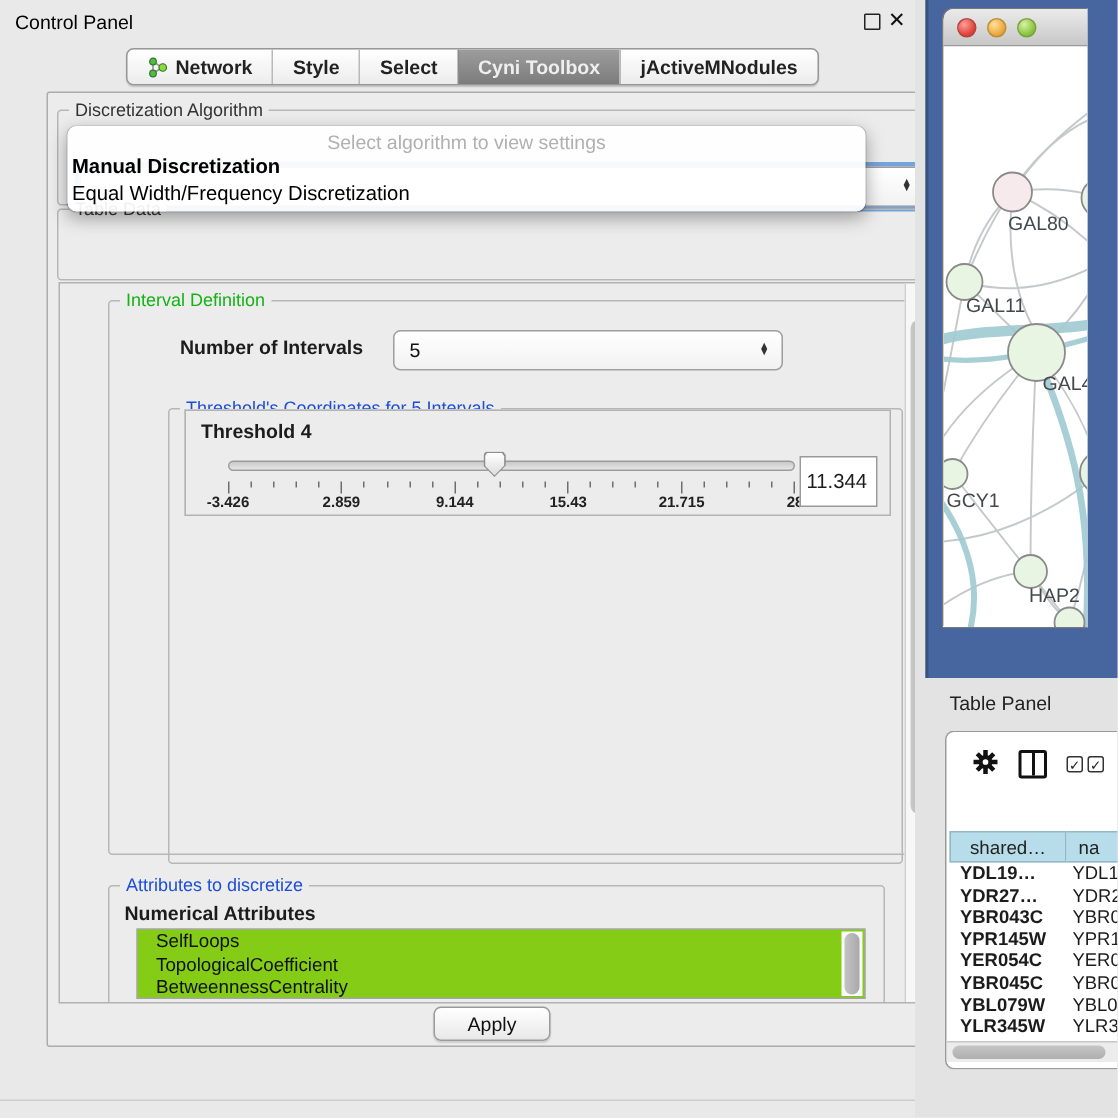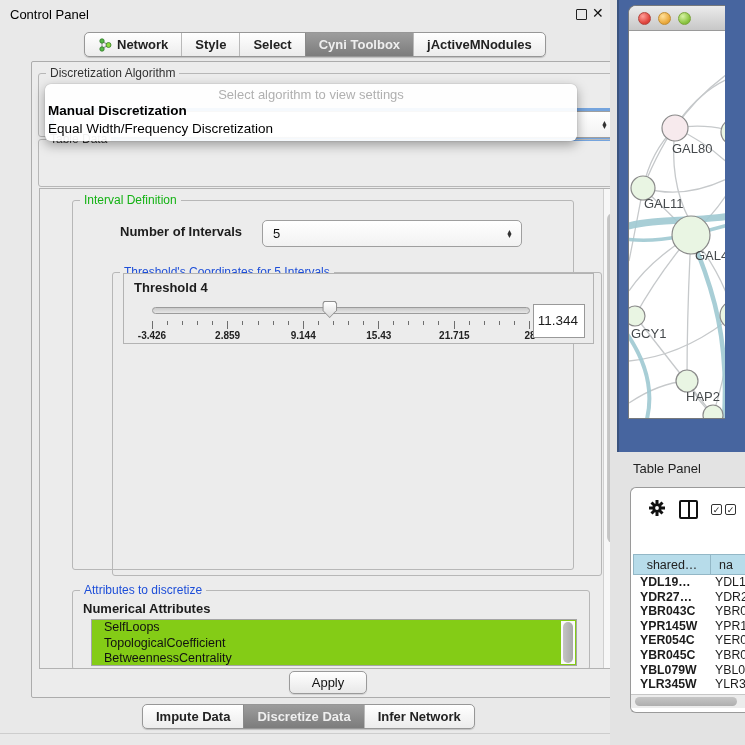--- a/index.html
+++ b/index.html
@@ -45,21 +45,21 @@
   .tabledata-group{left:6px;top:77px;width:580px;height:46px;}
   .td-combo{left:14px;top:90px;width:564px;height:27px;}
 
   
   .scroll-area{position:absolute;left:7px;top:126px;width:585px;height:481px;border:1px solid #b2b2b2;
                background:#ececec;box-sizing:border-box;overflow:hidden;}
   .vscroll{position:absolute;right:0;top:0;width:19px;height:100%;background:#f7f7f7;border-left:1px solid #cfcfcf;}
   .vthumb{position:absolute;left:3px;top:24px;width:12px;height:330px;border-radius:7px;
           background:linear-gradient(90deg,#c9c9c9,#ababab);}
 
-  .interval-group{left:32px;top:11px;width:500px;height:368px;}
+  .interval-group{left:32px;top:11px;width:500px;height:368px;padding-left:32px;}
   .ni-label{position:absolute;left:47px;top:23px;font-weight:bold;font-size:13px;}
   .ni-combo{left:189px;top:19px;width:260px;height:27px;}
   .thresholds-group{left:39px;top:71px;width:488px;height:302px;}
 
   .th-block{position:absolute;left:10px;width:471px;height:71px;border:1px solid #b3b3b3;background:#ececec;box-sizing:border-box;}
   .th-label{position:absolute;left:10px;top:6px;font-weight:bold;font-size:13px;}
   .slider{position:absolute;left:28px;top:0;width:378px;height:71px;}
   .track{position:absolute;left:0;top:33px;width:378px;height:7px;border-radius:4px;border:1px solid #9b9b9b;
          background:linear-gradient(#c9c9c9,#e6e6e6);box-sizing:border-box;}
   .thumb{position:absolute;top:27px;width:15px;height:17px;transform:translateX(-50%);
@@ -428,31 +428,20 @@
       </div>
 
       <div class="vscroll">
           <div class="vthumb"></div>
         </div>
     </div>
 
     <button class="apply-btn">Apply</button>
   </div>
 
-  <div class="seg-tabs bottom-tabs">
-    <div class="seg">
-        <span>Impute Data</span>
-      </div>
-    <div class="seg selected">
-        <span>Discretize Data</span>
-      </div>
-    <div class="seg">
-        <span>Infer Network</span>
-      </div>
-  </div>
   <div class="cp-footer-line"></div>
 </div>
 
 <div class="right-bg"></div>
 <div class="desktop"></div>
 
 <div class="net-frame">
   <div class="net-titlebar">
     <span class="light red"></span>
     <span class="light yellow"></span>

